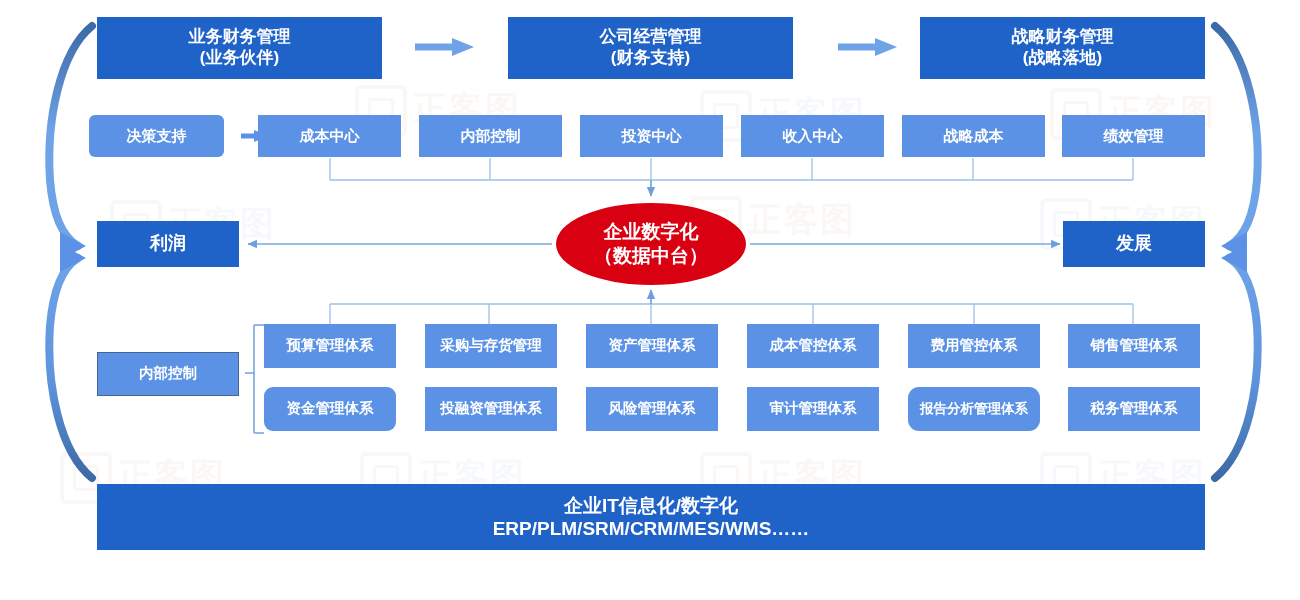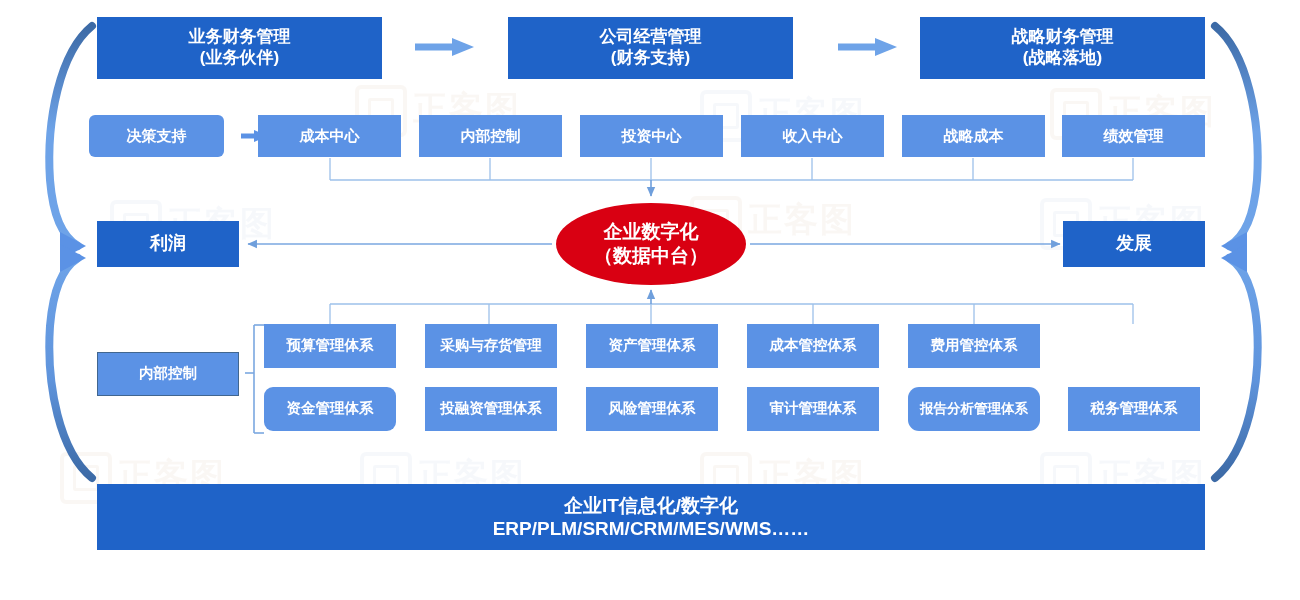--- a/index.html
+++ b/index.html
@@ -187,20 +187,21 @@
   <div class="box deep side-box" style="left:97px;top:221px;width:142px;">利润</div>
   <div class="box deep side-box" style="left:1063px;top:221px;width:142px;">发展</div>
 
   <div class="box outlined ic-box" style="left:97px;top:352px;width:142px;">内部控制</div>
 
   <div class="box lite grid-box" style="left:264px;top:324px;width:132px;">预算管理体系</div>
   <div class="box lite grid-box" style="left:425px;top:324px;width:132px;">采购与存货管理</div>
   <div class="box lite grid-box" style="left:586px;top:324px;width:132px;">资产管理体系</div>
   <div class="box lite grid-box" style="left:747px;top:324px;width:132px;">成本管控体系</div>
   <div class="box lite grid-box" style="left:908px;top:324px;width:132px;">费用管控体系</div>
+  <div class="box lite grid-box" style="left:1068px;top:324px;width:132px;">销售管理体系</div>
 
   <div class="box lite grid-box" style="left:264px;top:387px;width:132px;border-radius:9px;">资金管理体系</div>
   <div class="box lite grid-box" style="left:425px;top:387px;width:132px;">投融资管理体系</div>
   <div class="box lite grid-box" style="left:747px;top:387px;width:132px;">审计管理体系</div>
   <div class="box lite grid-box" style="left:586px;top:387px;width:132px;">风险管理体系</div>
   <div class="box lite grid-box" style="left:908px;top:387px;width:132px;font-size:13.5px;border-radius:11px;">报告分析管理体系</div>
   <div class="box lite grid-box" style="left:1068px;top:387px;width:132px;">税务管理体系</div>
 
   <div class="box deep banner" style="left:97px;top:484px;width:1108px;">企业IT信息化/数字化
 ERP/PLM/SRM/CRM/MES/WMS……</div>

